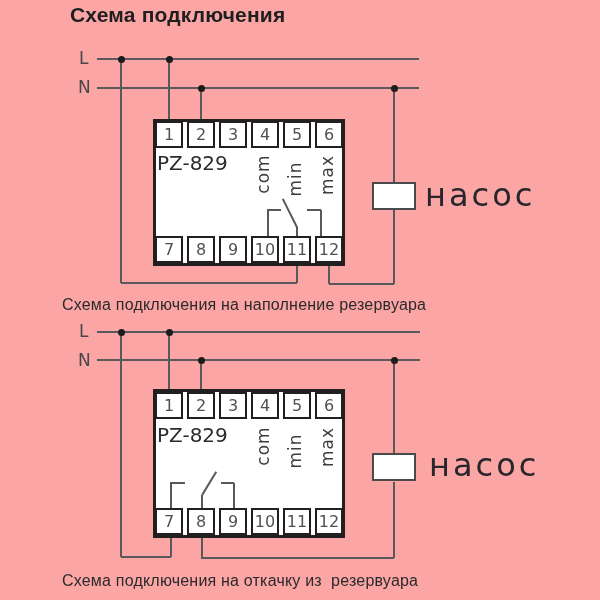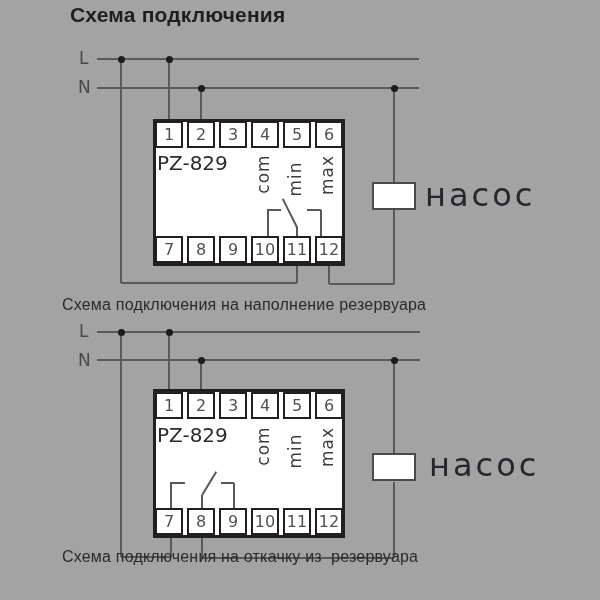--- a/index.html
+++ b/index.html
@@ -1,17 +1,17 @@
 <!DOCTYPE html>
 <html><head>
 <meta charset="utf-8">
 <style>
   html,body{margin:0;padding:0;background:#f7f7f7;}
   .canvas{
-    position:relative;width:600px;height:600px;background:#a3a3a3;
+    position:relative;width:600px;height:600px;background:#fca5a5;
     font-family:"DejaVu Sans",sans-serif;overflow:hidden;
   }
   .title{
     position:absolute;left:70px;top:3px;
     font-family:"Liberation Sans",sans-serif;
     font-size:21px;font-weight:bold;color:#1f1f21;letter-spacing:0.2px;
     white-space:pre;
   }
   .caption{
     position:absolute;
@@ -157,16 +157,16 @@
     <div class="w wv" style="left:170.2px;top:483px;height:25px"></div>
     <div class="w wh" style="left:170px;top:482.2px;width:15px"></div>
     <div class="blade" style="left:202px;top:494.2px;width:27px;transform:rotate(-58.7deg)"></div>
     <div class="w wv" style="left:201.2px;top:495px;height:13px"></div>
     <div class="w wh" style="left:221px;top:482.2px;width:13px"></div>
     <div class="w wv" style="left:233.2px;top:483px;height:25px"></div>
 
     <div class="pump" style="left:372px;top:453px"></div>
     <div class="load" style="left:429px;top:449px">насос</div>
 
-    <div class="caption" style="left:62px;top:548px">Схема подключения на откачку из  резервуара</div>
+    <div class="caption" style="left:62px;top:572px">Схема подключения на откачку из  резервуара</div>
   </section>
 
 </div>
 
 </body></html>

